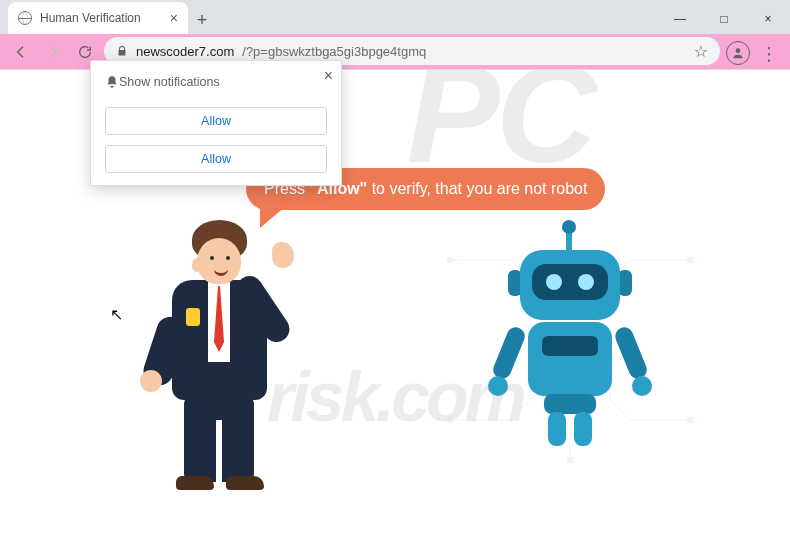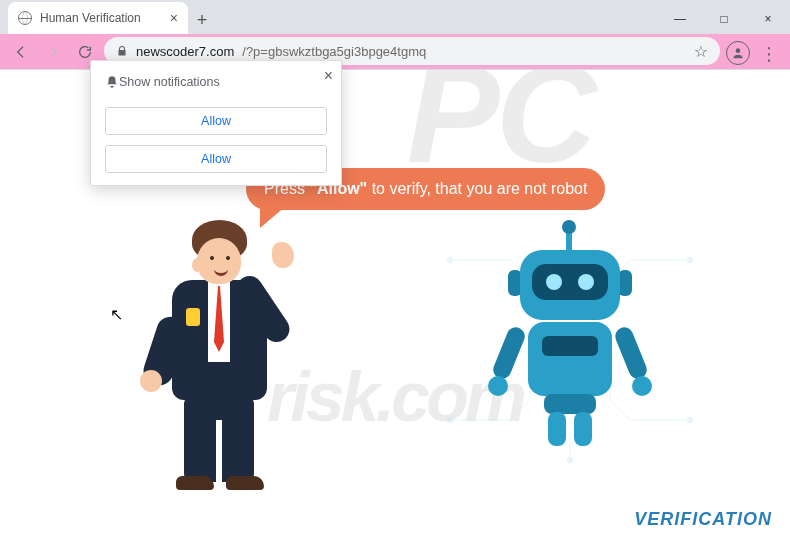--- a/index.html
+++ b/index.html
@@ -207,21 +207,20 @@
       <div class="arm r"></div>
     <div class="torso"></div>
       <div class="panel"></div>
     <div class="hand l"></div>
       <div class="hand r"></div>
     <div class="pelvis"></div>
     <div class="leg l"></div>
       <div class="leg r"></div>
   </div>
 
-  <div class="verif">VERIFICATION</div>
 </div>
 
 <div class="prompt">
   <span class="close">×</span>
   <div class="line2">
     <svg class="bell" viewBox="0 0 24 24">
         <path fill="#5f6368" d="M12 2a6 6 0 0 0-6 6v5l-2 3h16l-2-3V8a6 6 0 0 0-6-6zm0 20a3 3 0 0 0 3-3H9a3 3 0 0 0 3 3z"></path>
       </svg>
     <span>Show notifications</span>
   </div>

